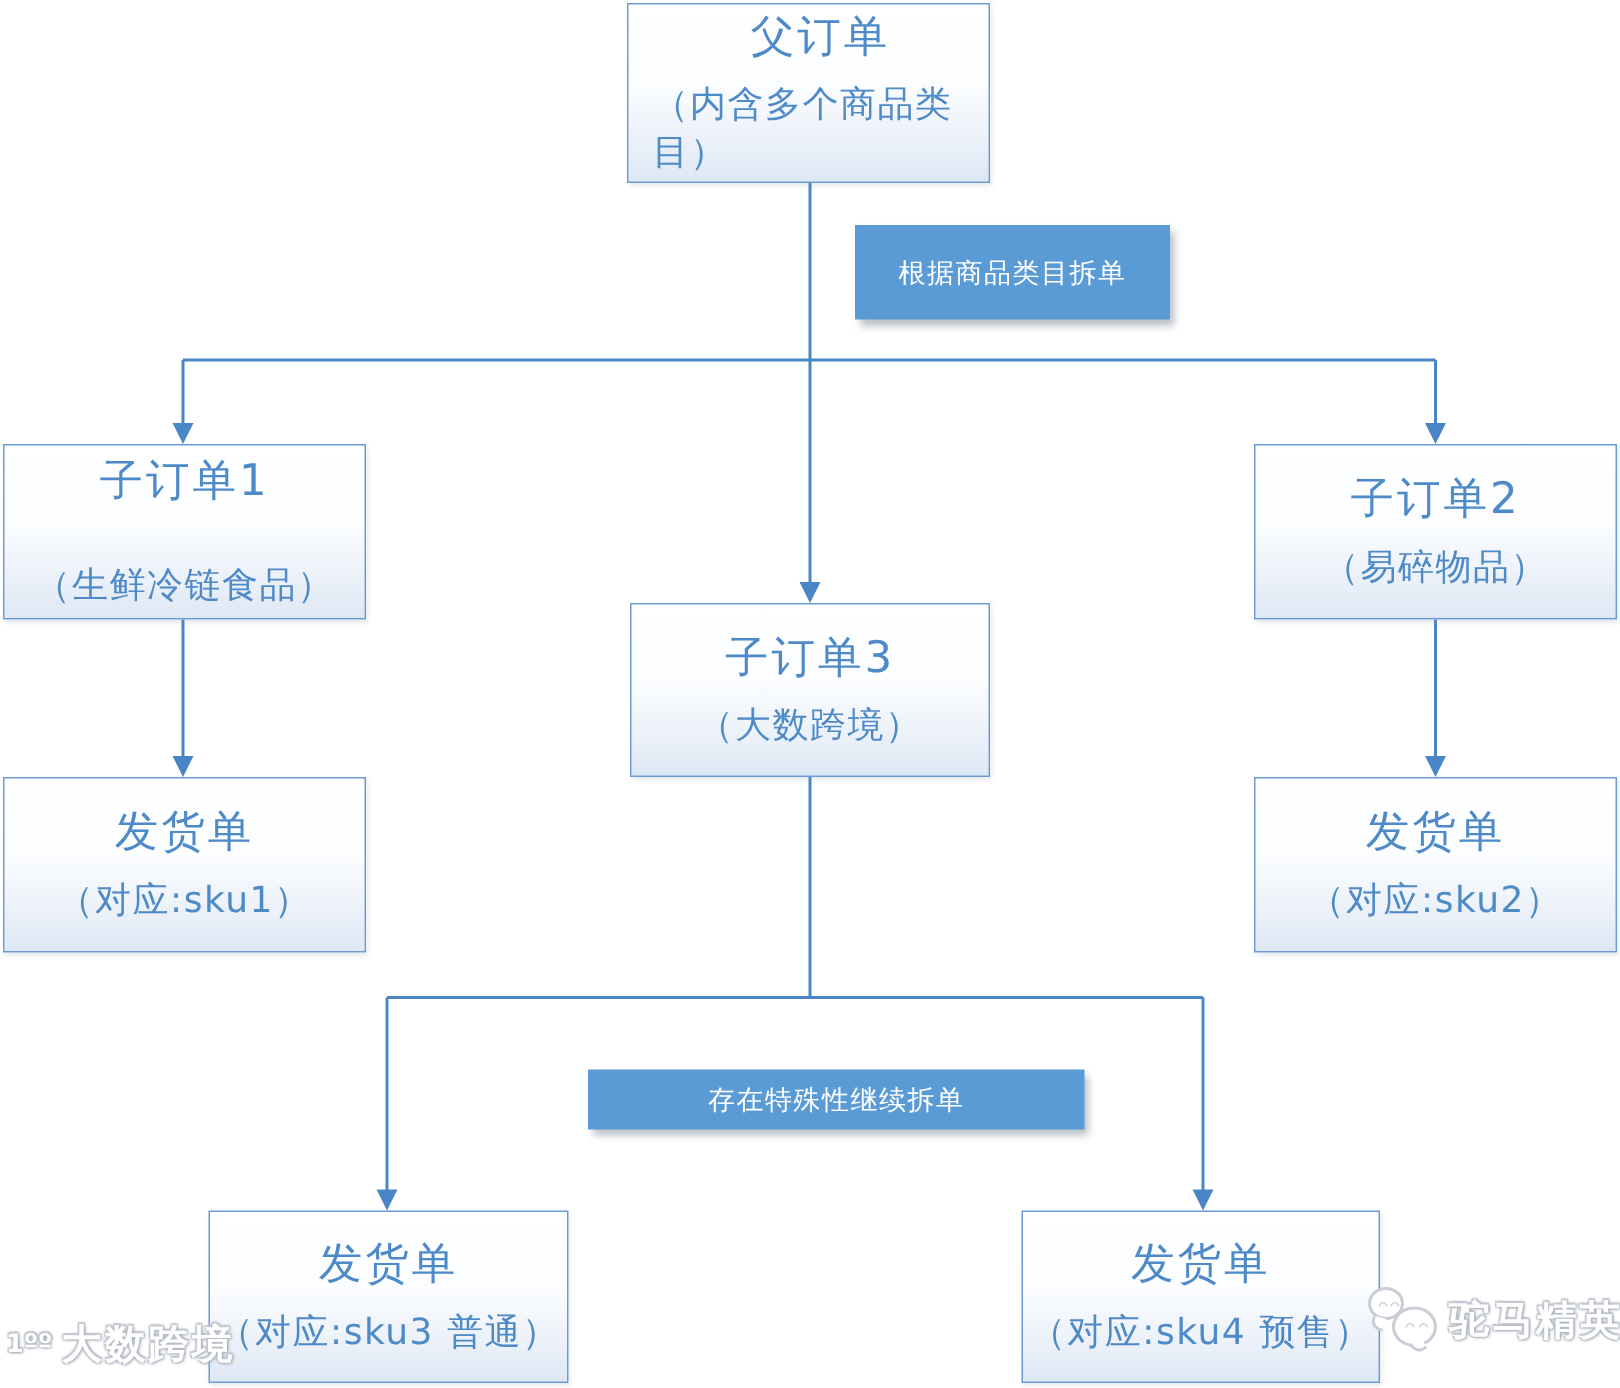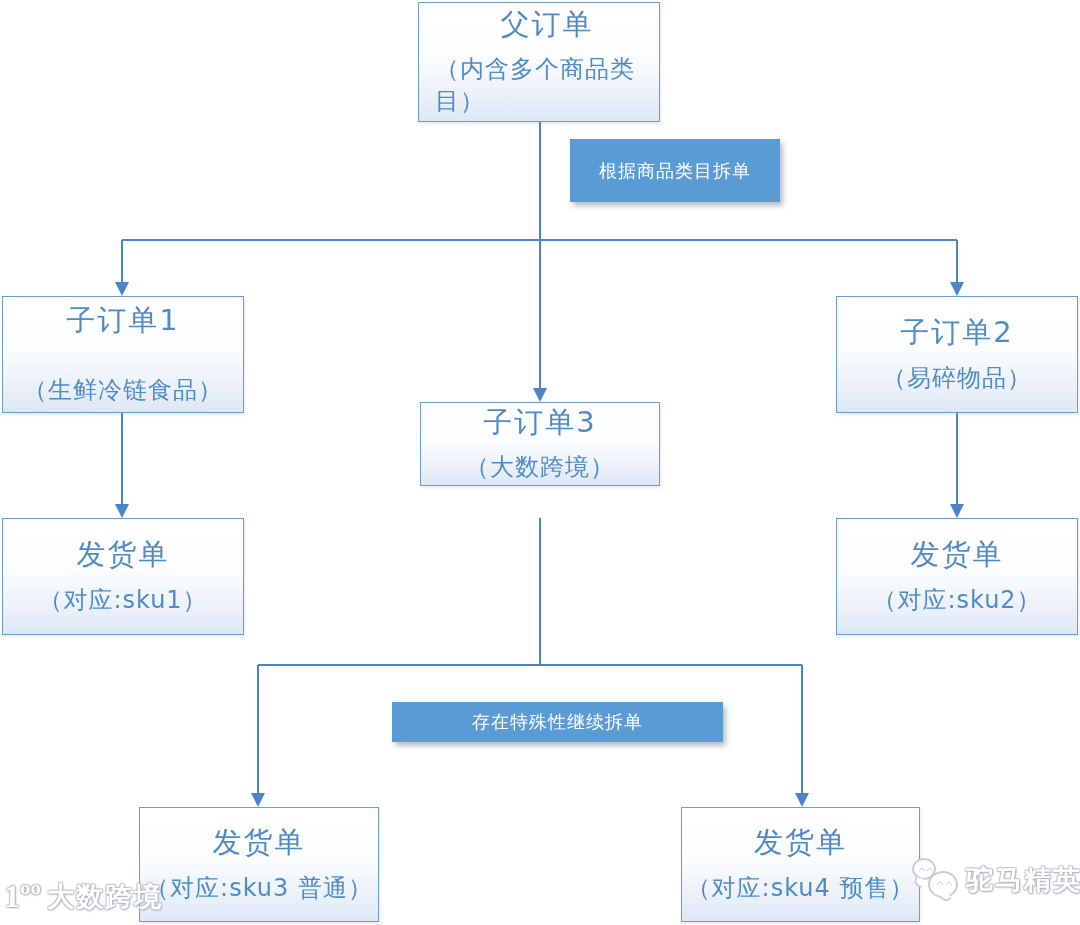--- a/index.html
+++ b/index.html
@@ -35,43 +35,44 @@
   .flow-label{
     position:absolute;
     box-sizing:border-box;
     background:#5b9bd5;
     color:#ffffff;
     display:flex;align-items:center;justify-content:center;
     box-shadow:3px 4px 5px rgba(130,140,155,0.55);
     z-index:3;
     font-size:18px;
     letter-spacing:1px;
+    margin-top:11px;
   }
   
   .n-parent{left:418px;top:2px;width:242px;height:120px;padding-left:16px;}
   .n-child1{left:2px;top:296px;width:242px;height:117px;gap:24px;}
   .n-child2{left:836px;top:296px;width:242px;height:117px;}
-  .n-child3{left:420px;top:402px;width:240px;height:84px;}
+  .n-child3{left:420px;top:402px;width:240px;height:116px;}
   .n-ship1{left:2px;top:518px;width:242px;height:117px;}
   .n-ship2{left:836px;top:518px;width:242px;height:117px;}
   .n-ship3{left:139px;top:807px;width:240px;height:115px;}
   .n-ship4{left:681px;top:807px;width:239px;height:115px;}
   .l-split1{left:570px;top:139px;width:210px;height:63px;}
   .l-split2{left:392px;top:702px;width:331px;height:40px;}
 
   
   .wm{
     position:absolute;z-index:5;
     color:#ffffff;
     font-weight:bold;
     text-shadow:0 0 1px #b9bec6,1px 1px 2px #a9b0ba,-1px -1px 1px #c6cbd2,1px -1px 1px #c6cbd2,-1px 1px 1px #c6cbd2;
     white-space:nowrap;
   }
   .wm-left{left:4px;top:878px;font-size:27px;letter-spacing:2px;display:flex;align-items:center;gap:6px;}
-  .wm-left .wm-logo{font-size:32px;letter-spacing:0;font-family:Liberation Serif, serif;}
+  .wm-left .wm-logo{font-size:17px;letter-spacing:0;}
   .wm-right{left:912px;top:858px;font-size:27px;letter-spacing:2px;display:flex;align-items:center;gap:8px;}
   .wechat-icon{position:relative;width:46px;height:44px;display:inline-block;}
   .wechat-icon .bubble{
     position:absolute;box-sizing:border-box;
     background:#ffffff;border:2px solid #c9ced6;border-radius:50%;
   }
   .wechat-icon .bubble.big{right:0;bottom:4px;width:30px;height:27px;}
   .wechat-icon .bubble.small{left:0;top:0;width:24px;height:22px;}
   .wechat-icon .eye{
     position:absolute;width:4px;height:4px;border:1.5px solid #c9ced6;border-radius:50%;

